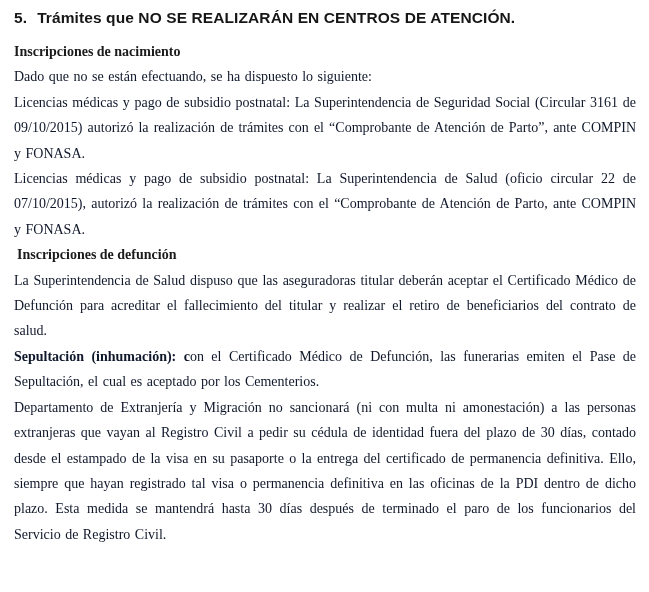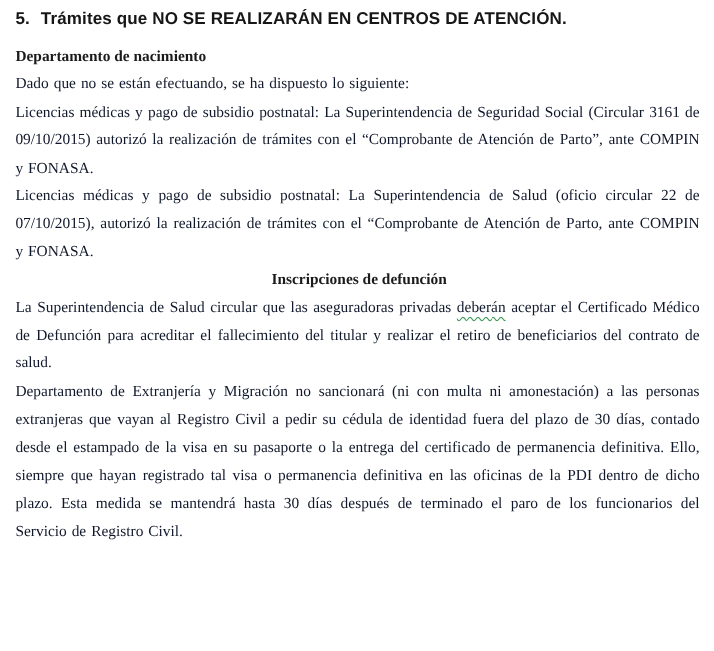--- a/index.html
+++ b/index.html
@@ -37,59 +37,58 @@
   h2.doc-subheading {
     font-family: "Liberation Serif", serif;
     font-size: 14px;
     line-height: 25.4px;
     font-weight: 700;
     margin: 0;
     color: #1b1b1b;
   }
   h2.indented {
     padding-left: 3px;
-    text-align: center;
   }
   p.doc-paragraph {
     font-size: 14px;
     line-height: 25.4px;
     margin: 0;
     color: #0f172a;
     word-spacing: 1px;
   }
   p.just {
     text-align: justify;
   }
   .bold-lead {
     font-weight: 700;
   }
   .squiggle {
-    text-decoration: underline;
     text-decoration-style: wavy;
     text-decoration-color: #3f9b57;
     text-decoration-thickness: 1px;
     text-underline-offset: 4px;
   }
 </style>
 </head>
 <body>
 
 <div class="page">
 
   <h1 class="doc-heading"><span class="h-num">5.</span><span class="h-text">Trámites que NO SE REALIZARÁN EN CENTROS DE ATENCIÓN.</span></h1>
 
-  <h2 class="doc-subheading">Departamento de nacimiento</h2>
+  <h2 class="doc-subheading">Inscripciones de nacimiento</h2>
 
   <p class="doc-paragraph">Dado que no se están efectuando, se ha dispuesto lo siguiente:</p>
 
   <p class="doc-paragraph just">Licencias médicas y pago de subsidio postnatal: La Superintendencia de Seguridad Social (Circular 3161 de 09/10/2015) autorizó la realización de trámites con el  “Comprobante de Atención de Parto”, ante COMPIN y FONASA.</p>
 
   <p class="doc-paragraph just">Licencias médicas y pago de subsidio postnatal: La Superintendencia de Salud (oficio circular 22 de 07/10/2015), autorizó la realización de trámites con el  “Comprobante de Atención de Parto, ante COMPIN y FONASA.</p>
 
   <h2 class="doc-subheading indented">Inscripciones de defunción</h2>
 
-  <p class="doc-paragraph just"><span>La Superintendencia de Salud circular que las aseguradoras privadas </span><span class="squiggle">deberán</span><span> aceptar el Certificado Médico de Defunción para acreditar el fallecimiento del titular y realizar el retiro de beneficiarios del contrato de salud.</span></p>
+  <p class="doc-paragraph just"><span>La Superintendencia de Salud dispuso que las aseguradoras titular </span><span class="squiggle">deberán</span><span> aceptar el Certificado Médico de Defunción para acreditar el fallecimiento del titular y realizar el retiro de beneficiarios del contrato de salud.</span></p>
 
+  <p class="doc-paragraph just"><span class="bold-lead">Sepultación (inhumación): c</span><span>on el Certificado Médico de Defunción, las funerarias  emiten el Pase de Sepultación, el cual es aceptado por los Cementerios.</span></p>
 
 
   <p class="doc-paragraph just">Departamento de Extranjería y Migración no sancionará (ni con multa ni amonestación) a las personas extranjeras que vayan al Registro Civil a pedir su cédula de identidad fuera del plazo de 30 días, contado desde el estampado de la visa en su pasaporte o la entrega del certificado de permanencia definitiva. Ello, siempre que hayan registrado tal visa o permanencia definitiva en las oficinas de la PDI dentro de dicho plazo. Esta medida se mantendrá hasta 30 días después de terminado el paro de los funcionarios del Servicio de Registro Civil.</p>
 
 </div>
 
 </body></html>

